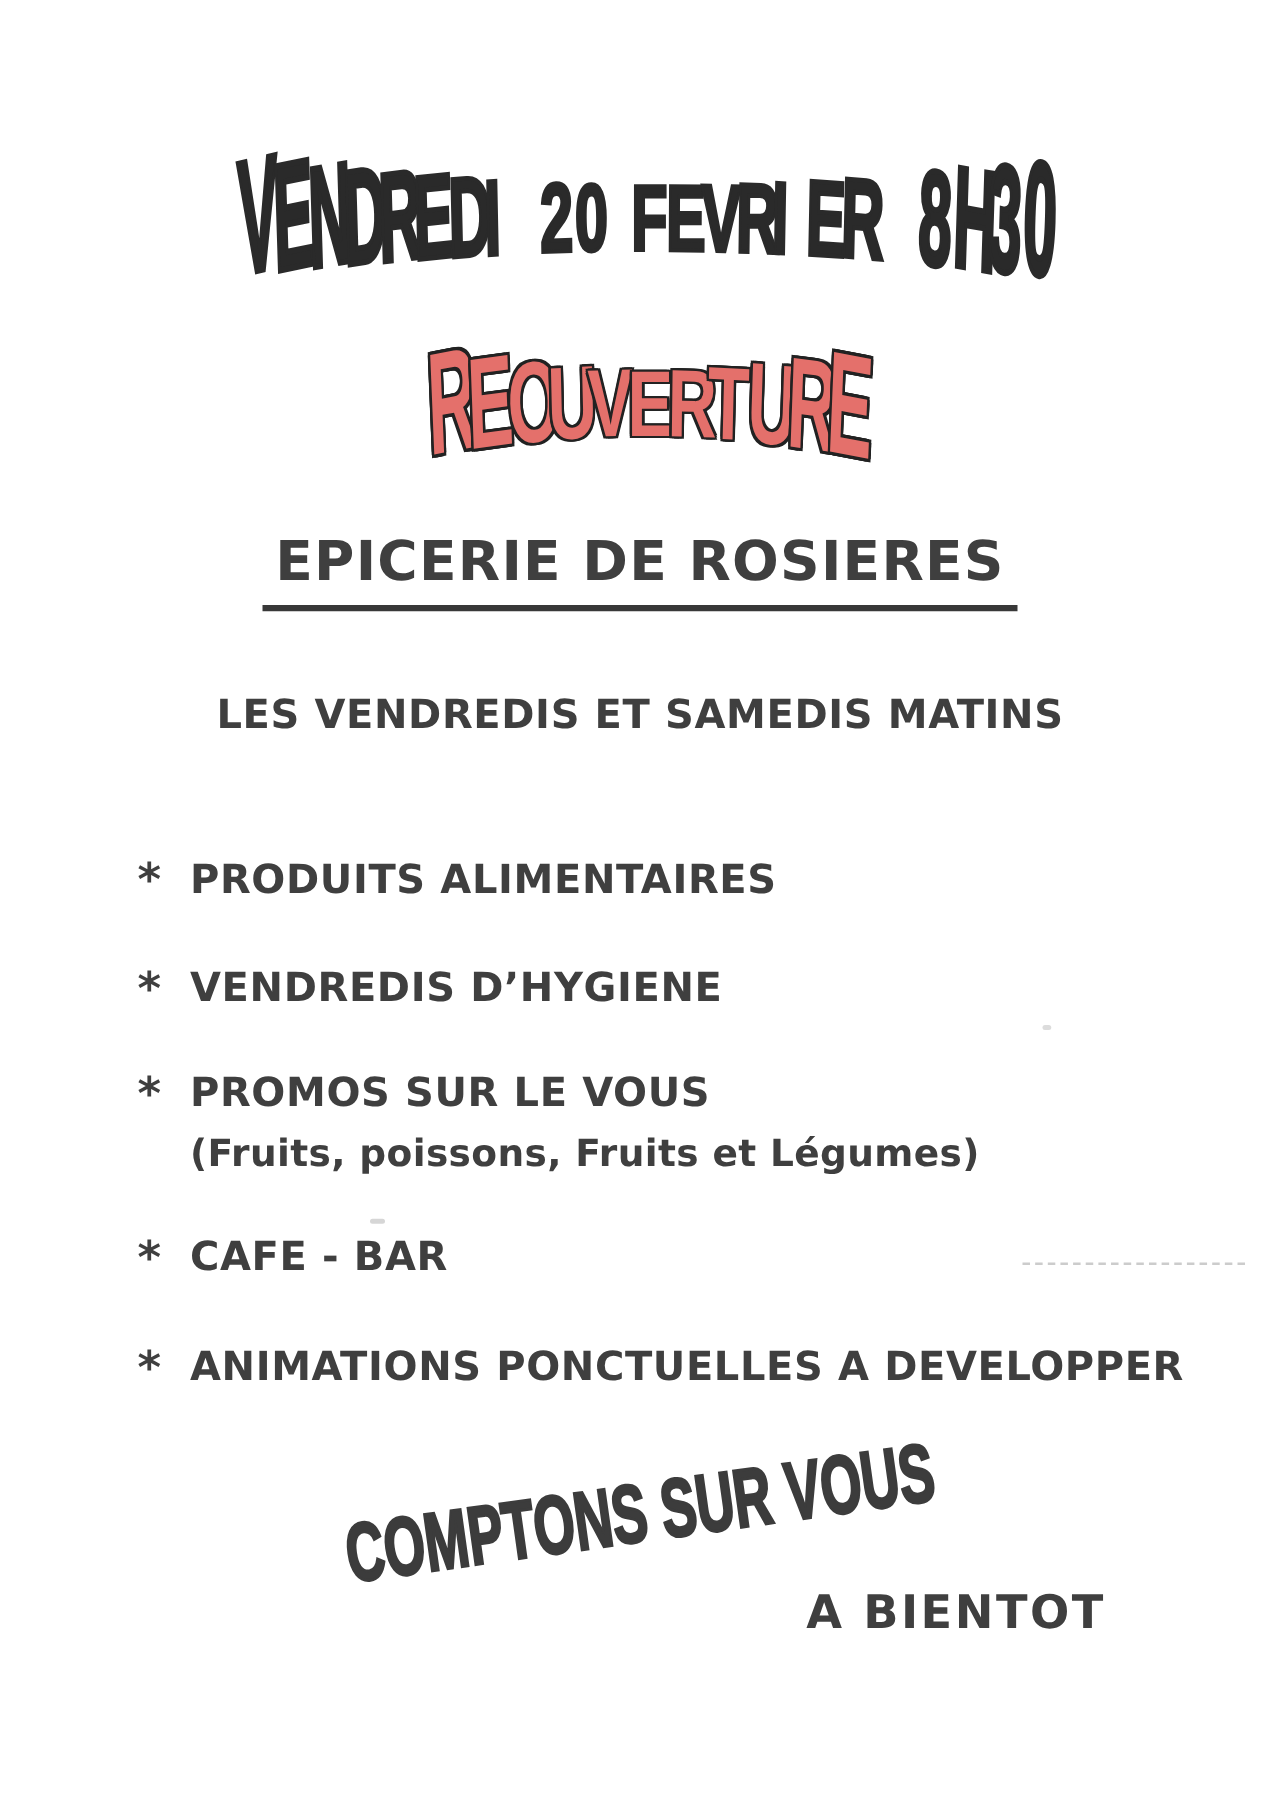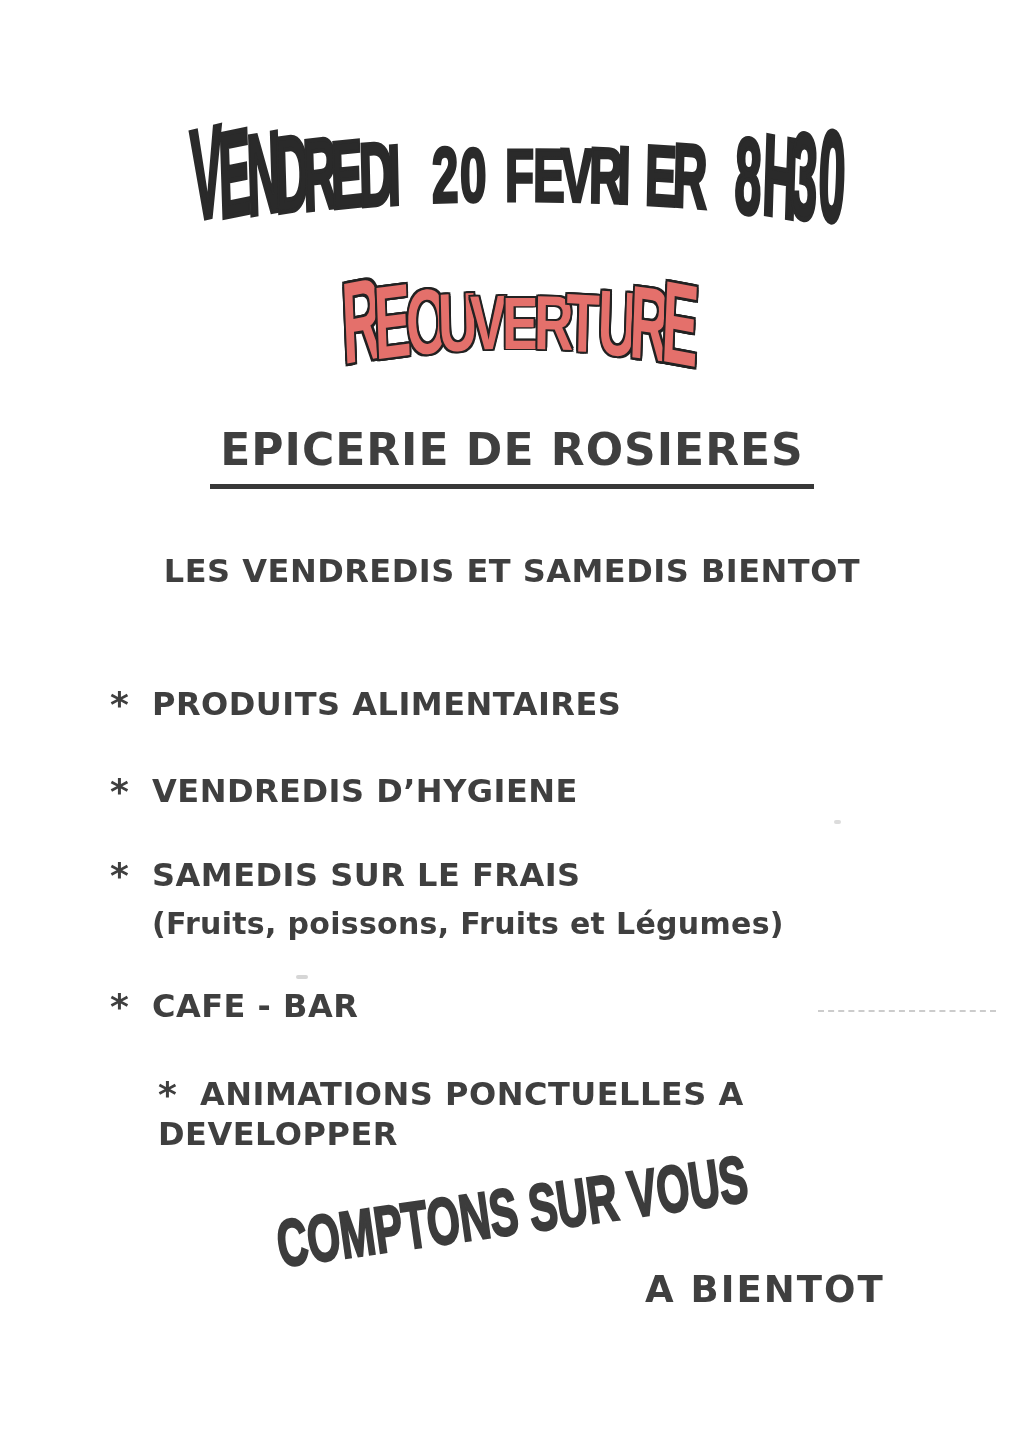--- a/index.html
+++ b/index.html
@@ -182,40 +182,40 @@
       <span style="transform: scale(0.62, 0.94) rotate(2deg);">T</span>
       <span style="transform: scale(0.62, 1.044) rotate(3deg);">U</span>
       <span style="transform: scale(0.62, 1.175) rotate(4deg);">R</span>
       <span style="transform: scale(0.62, 1.32) rotate(5deg);">E</span>
     </div>
 
   <div class="store-name-wrap">
     <span class="store-name">EPICERIE DE ROSIERES</span>
   </div>
 
-  <div class="schedule">LES VENDREDIS ET SAMEDIS BIENTOT</div>
+  <div class="schedule">LES VENDREDIS ET SAMEDIS MATINS</div>
 
   <div class="item" style="top: 684px;">
     <span class="ast">*</span><span>PRODUITS ALIMENTAIRES</span>
   </div>
 
   <div class="item" style="top: 771px;">
     <span class="ast">*</span><span>VENDREDIS D’HYGIENE</span>
   </div>
 
   <div class="item" style="top: 855px;">
-    <span class="ast">*</span><span>SAMEDIS SUR LE FRAIS</span>
+    <span class="ast">*</span><span>PROMOS SUR LE VOUS</span>
     <div class="detail">(Fruits, poissons, Fruits et Légumes)</div>
   </div>
 
   <div class="item" style="top: 986px;">
     <span class="ast">*</span><span>CAFE - BAR</span>
   </div>
 
-  <div class="item" style="top: 1074px; margin-left: 48px;">
+  <div class="item" style="top: 1074px;">
     <span class="ast">*</span><span>ANIMATIONS PONCTUELLES A DEVELOPPER</span>
   </div>
 
   <div class="slogan-wrap">
     <span class="slogan">COMPTONS SUR VOUS</span>
   </div>
 
   <div class="closing">A BIENTOT</div>
 
   <div class="artifact artifact-dashes"></div>

